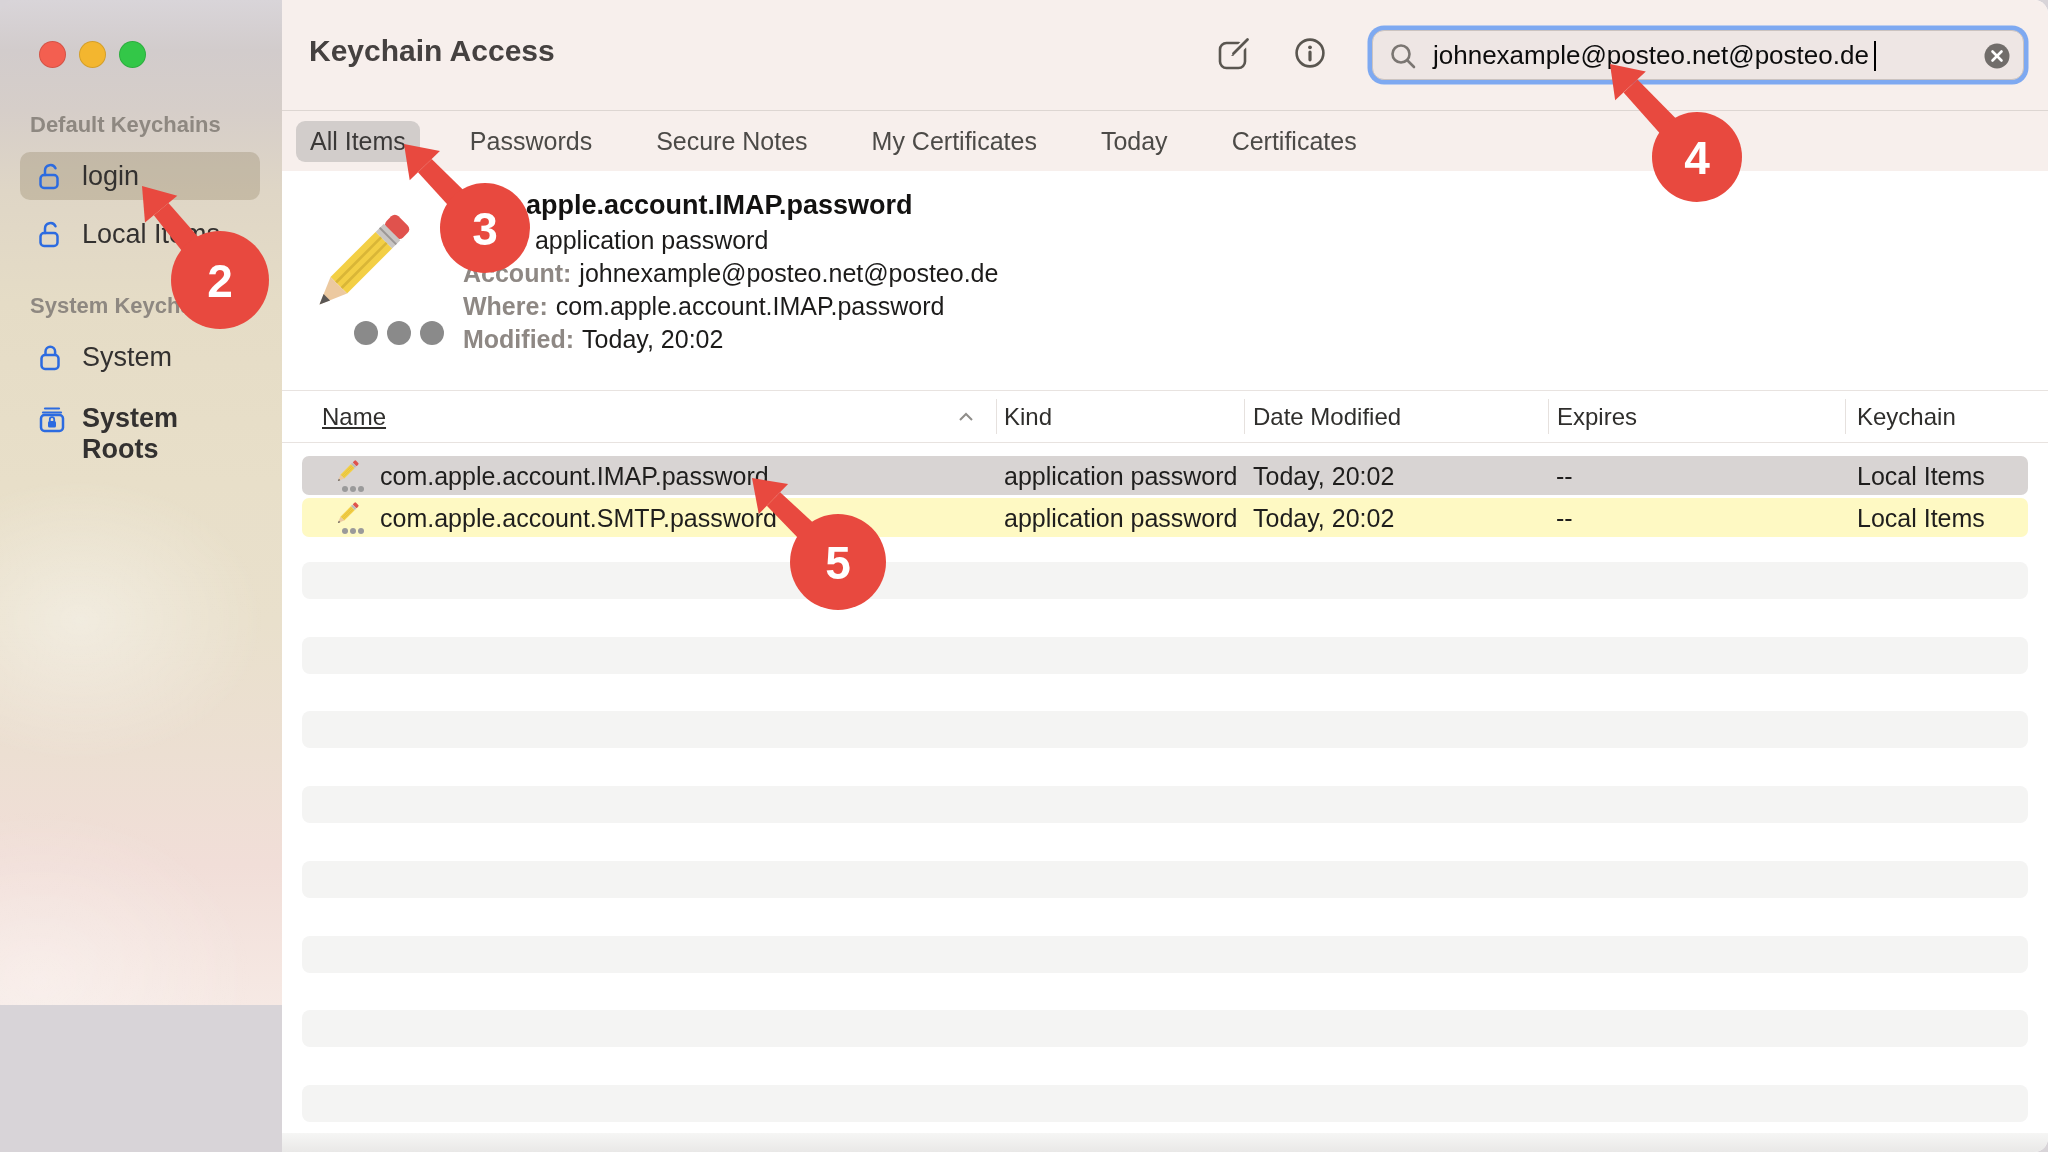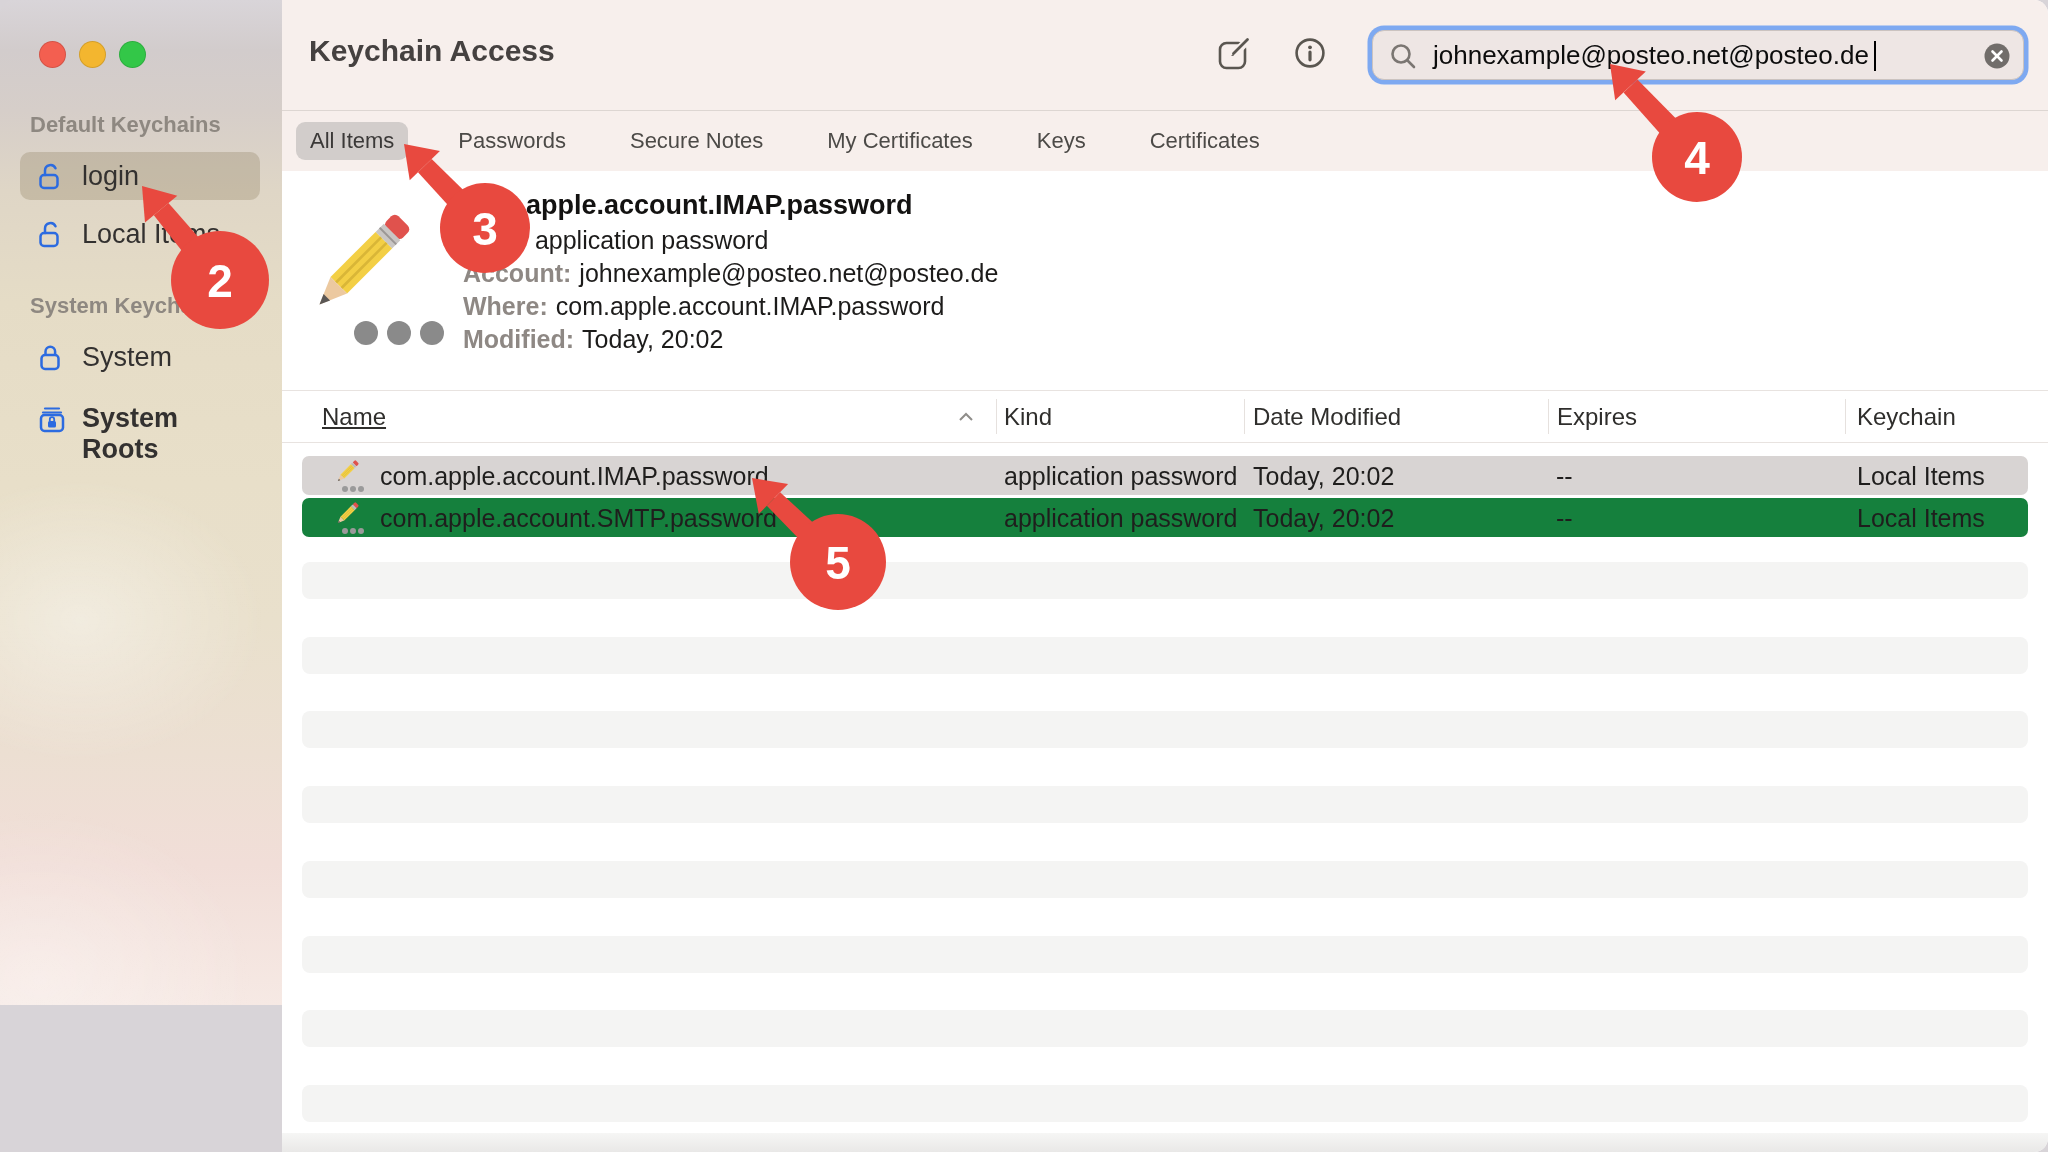--- a/index.html
+++ b/index.html
@@ -20,21 +20,21 @@
   .side-item .lbl{position:absolute;left:62px;top:9px;font-size:27px;color:#333130;}
   
   #main{position:absolute;left:282px;top:0;width:1766px;height:880px;background:#fff;}
   #toolbar{position:absolute;left:0;top:0;width:1766px;height:110px;background:#f7efec;border-bottom:1px solid #ddd6d2;}
   #win-title{position:absolute;left:27px;top:34px;font-size:30px;font-weight:700;color:#454140;}
   .tbtn{position:absolute;top:36px;width:34px;height:34px;cursor:default;}
   #search-field{position:absolute;left:1090px;top:30px;width:652px;height:50px;background:#eee6e4;border:1px solid #cbc3c0;border-radius:12px;box-shadow:0 0 0 4.5px #7ea9f1;box-sizing:border-box;}
   #search-text{position:absolute;left:60px;top:9px;font-size:26px;color:#0c0c0c;white-space:nowrap;}
   #caret{display:inline-block;width:2px;height:30px;background:#000;vertical-align:-6px;margin-left:2px;}
   #tabbar{position:absolute;left:0;top:111px;width:1766px;height:60px;background:#f7efec;display:flex;align-items:center;gap:36px;padding-left:14px;box-sizing:border-box;}
-  .tab{font-size:22px;color:#4c4a47;padding:6px 14px;border-radius:9px;white-space:nowrap;}
+  .tab{font-size:25px;color:#4c4a47;padding:6px 14px;border-radius:9px;white-space:nowrap;}
   .tab.sel{background:#d2cdcb;color:#3b3938;}
   #content{position:absolute;left:0;top:171px;width:1766px;height:981px;background:#fff;}
   
   #detail-icon{position:absolute;left:10px;top:15px;}
   .dt-title{position:absolute;left:181px;top:19px;font-size:27px;font-weight:700;color:#131211;white-space:nowrap;}
   .dt-line{position:absolute;left:181px;height:28px;font-size:25px;color:#1c1b1a;white-space:nowrap;}
   .dt-line .dlab{font-weight:700;color:#8e8884;margin-right:8px;}
   
   #theader{position:absolute;left:0;top:219px;width:1766px;height:51px;border-top:1px solid #e8e3e0;border-bottom:1px solid #e8e3e0;}
   .hcell{position:absolute;top:12px;font-size:24px;font-weight:500;color:#2f2e2c;white-space:nowrap;}
@@ -142,21 +142,21 @@
           <line x1="18.5" y1="9.5" x2="9.5" y2="18.5" stroke="#fff" stroke-width="2.6" stroke-linecap="round"></line>
         </svg>
       </div>
     </div>
 
     <div id="tabbar">
         <div class="tab sel">All Items</div>
         <div class="tab">Passwords</div>
         <div class="tab">Secure Notes</div>
         <div class="tab">My Certificates</div>
-        <div class="tab">Keys</div>
+        <div class="tab">Today</div>
         <div class="tab">Certificates</div>
       </div>
 
     <div id="content">
 
       <svg id="detail-icon" width="165" height="170" viewBox="0 0 165 170">
         <use href="#pencil" x="2" y="14" width="130" height="130"></use>
         <circle cx="74" cy="147" r="12" fill="#8a8a8a"></circle>
         <circle cx="107" cy="147" r="12" fill="#8a8a8a"></circle>
         <circle cx="140" cy="147" r="12" fill="#8a8a8a"></circle>
@@ -191,21 +191,21 @@
                 <circle cx="13" cy="30" r="3" fill="#9a9a9a"></circle>
                 <circle cx="21" cy="30" r="3" fill="#9a9a9a"></circle>
                 <circle cx="29" cy="30" r="3" fill="#9a9a9a"></circle>
               </svg></span>
             <span class="cell" style="left: 78px;">com.apple.account.IMAP.password</span>
             <span class="cell" style="left: 702px;">application password</span>
             <span class="cell" style="left: 951px;">Today, 20:02</span>
             <span class="cell" style="left: 1254px;">--</span>
             <span class="cell" style="left: 1555px;">Local Items</span>
           </div>
-          <div class="trow" style="top: 327px; background: #15803d;">
+          <div class="trow" style="top: 327px; background: #fef9c3;">
             <span class="ricon"><svg width="36" height="36" viewBox="0 0 36 36">
                 <use href="#pencil" x="0" y="-2" width="30" height="30"></use>
                 <circle cx="13" cy="30" r="3" fill="#9a9a9a"></circle>
                 <circle cx="21" cy="30" r="3" fill="#9a9a9a"></circle>
                 <circle cx="29" cy="30" r="3" fill="#9a9a9a"></circle>
               </svg></span>
             <span class="cell" style="left: 78px;">com.apple.account.SMTP.password</span>
             <span class="cell" style="left: 702px;">application password</span>
             <span class="cell" style="left: 951px;">Today, 20:02</span>
             <span class="cell" style="left: 1254px;">--</span>

